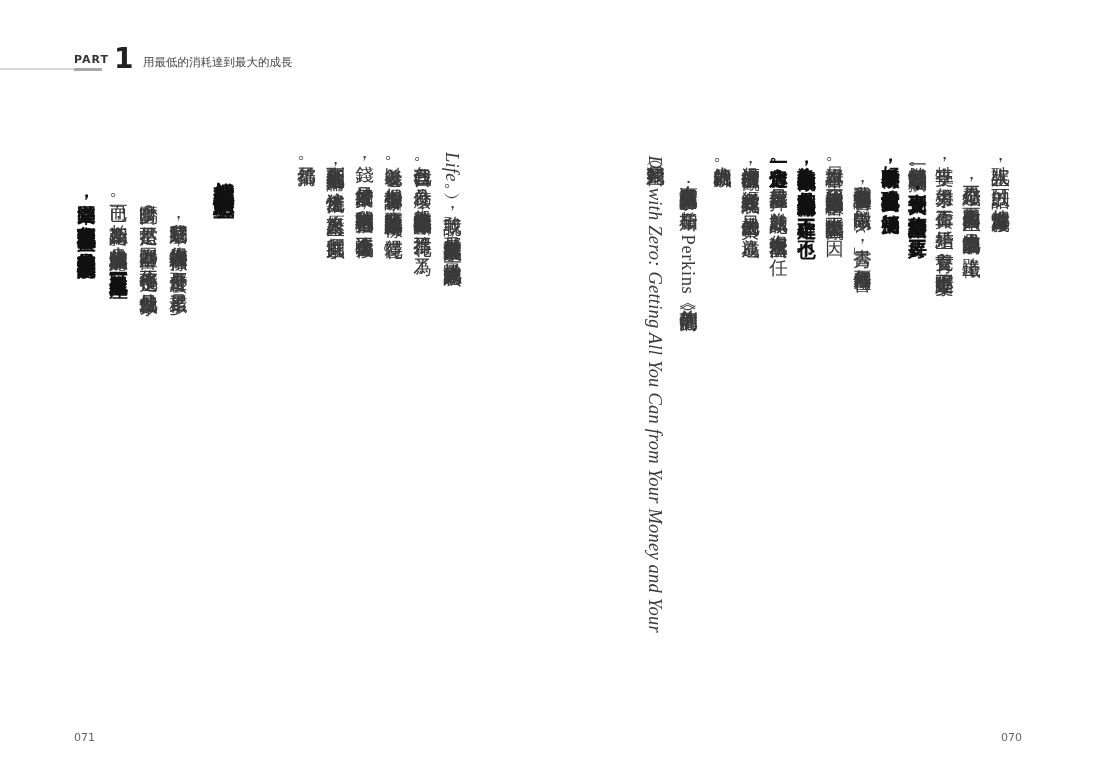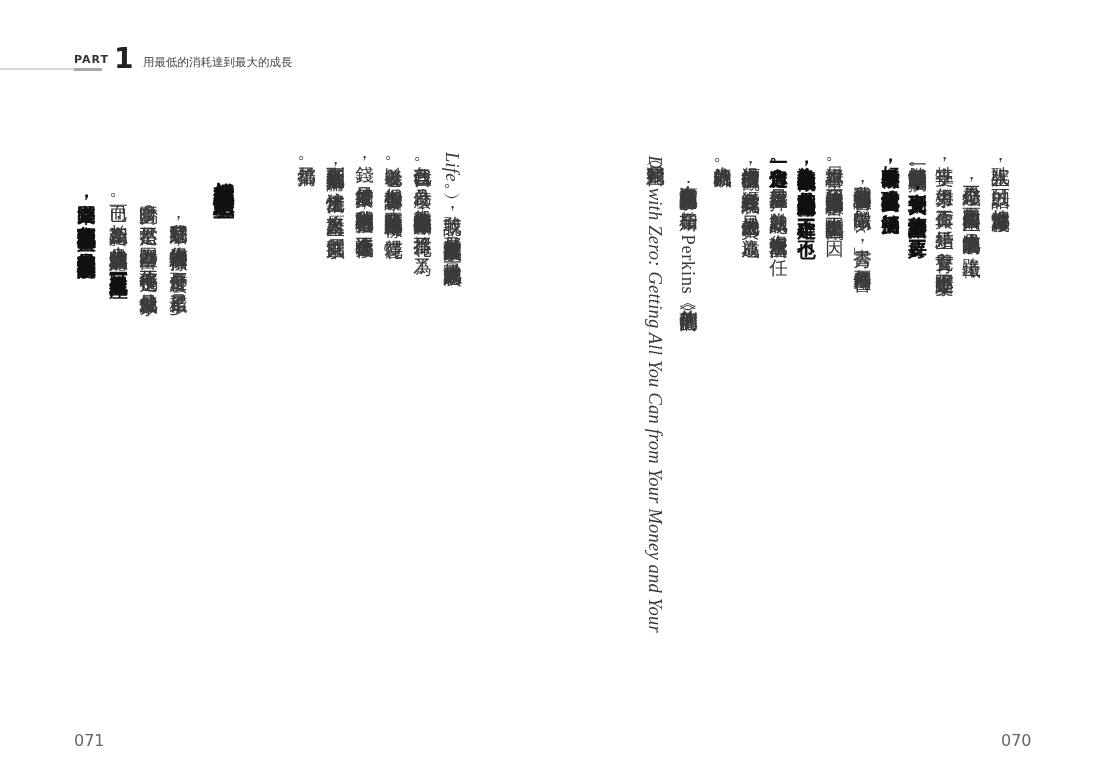--- a/index.html
+++ b/index.html
@@ -29,21 +29,21 @@
   }
   .col .b { font-family: "DejaVu Sans", sans-serif; font-weight: bold; color: #111; }
   .col .i { font-style: italic; text-orientation: mixed; font-family: "Liberation Serif", serif; letter-spacing: 0.2px; }
   .col .lat { text-orientation: mixed; font-family: "Liberation Serif", serif; }
   .heading {
     position: absolute; writing-mode: vertical-rl; text-orientation: upright;
     font-family: "DejaVu Sans", sans-serif; font-weight: bold; font-size: 21px;
     letter-spacing: 1.5px; color: #111; white-space: nowrap;
   }
   .page-num {
-    position: absolute; top: 731px; font-family: "DejaVu Sans", sans-serif; font-size: 16px; color: #666;
+    position: absolute; top: 731px; font-family: "DejaVu Sans", sans-serif; font-size: 11px; color: #666;
   }
 </style>
 </head>
 <body>
 
 <div class="header"></div>
 <div class="header-rule"></div>
 <div class="part-label">PART</div>
 <div class="part-underline"></div>
 <div class="part-number">1</div>

